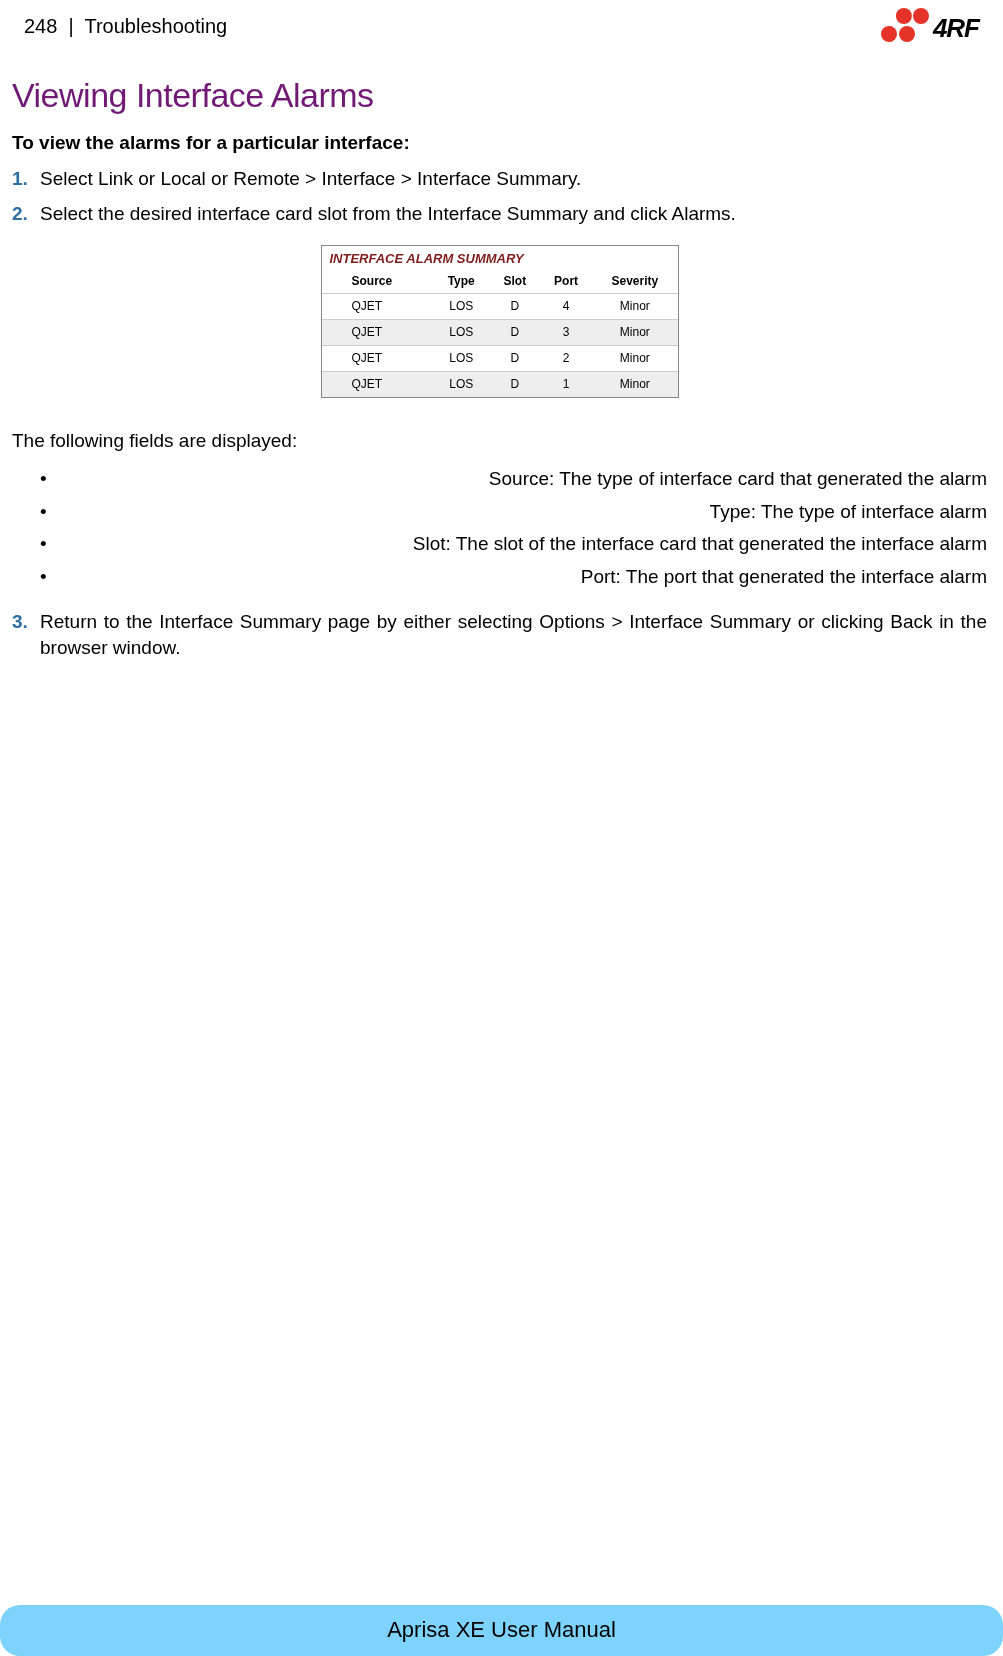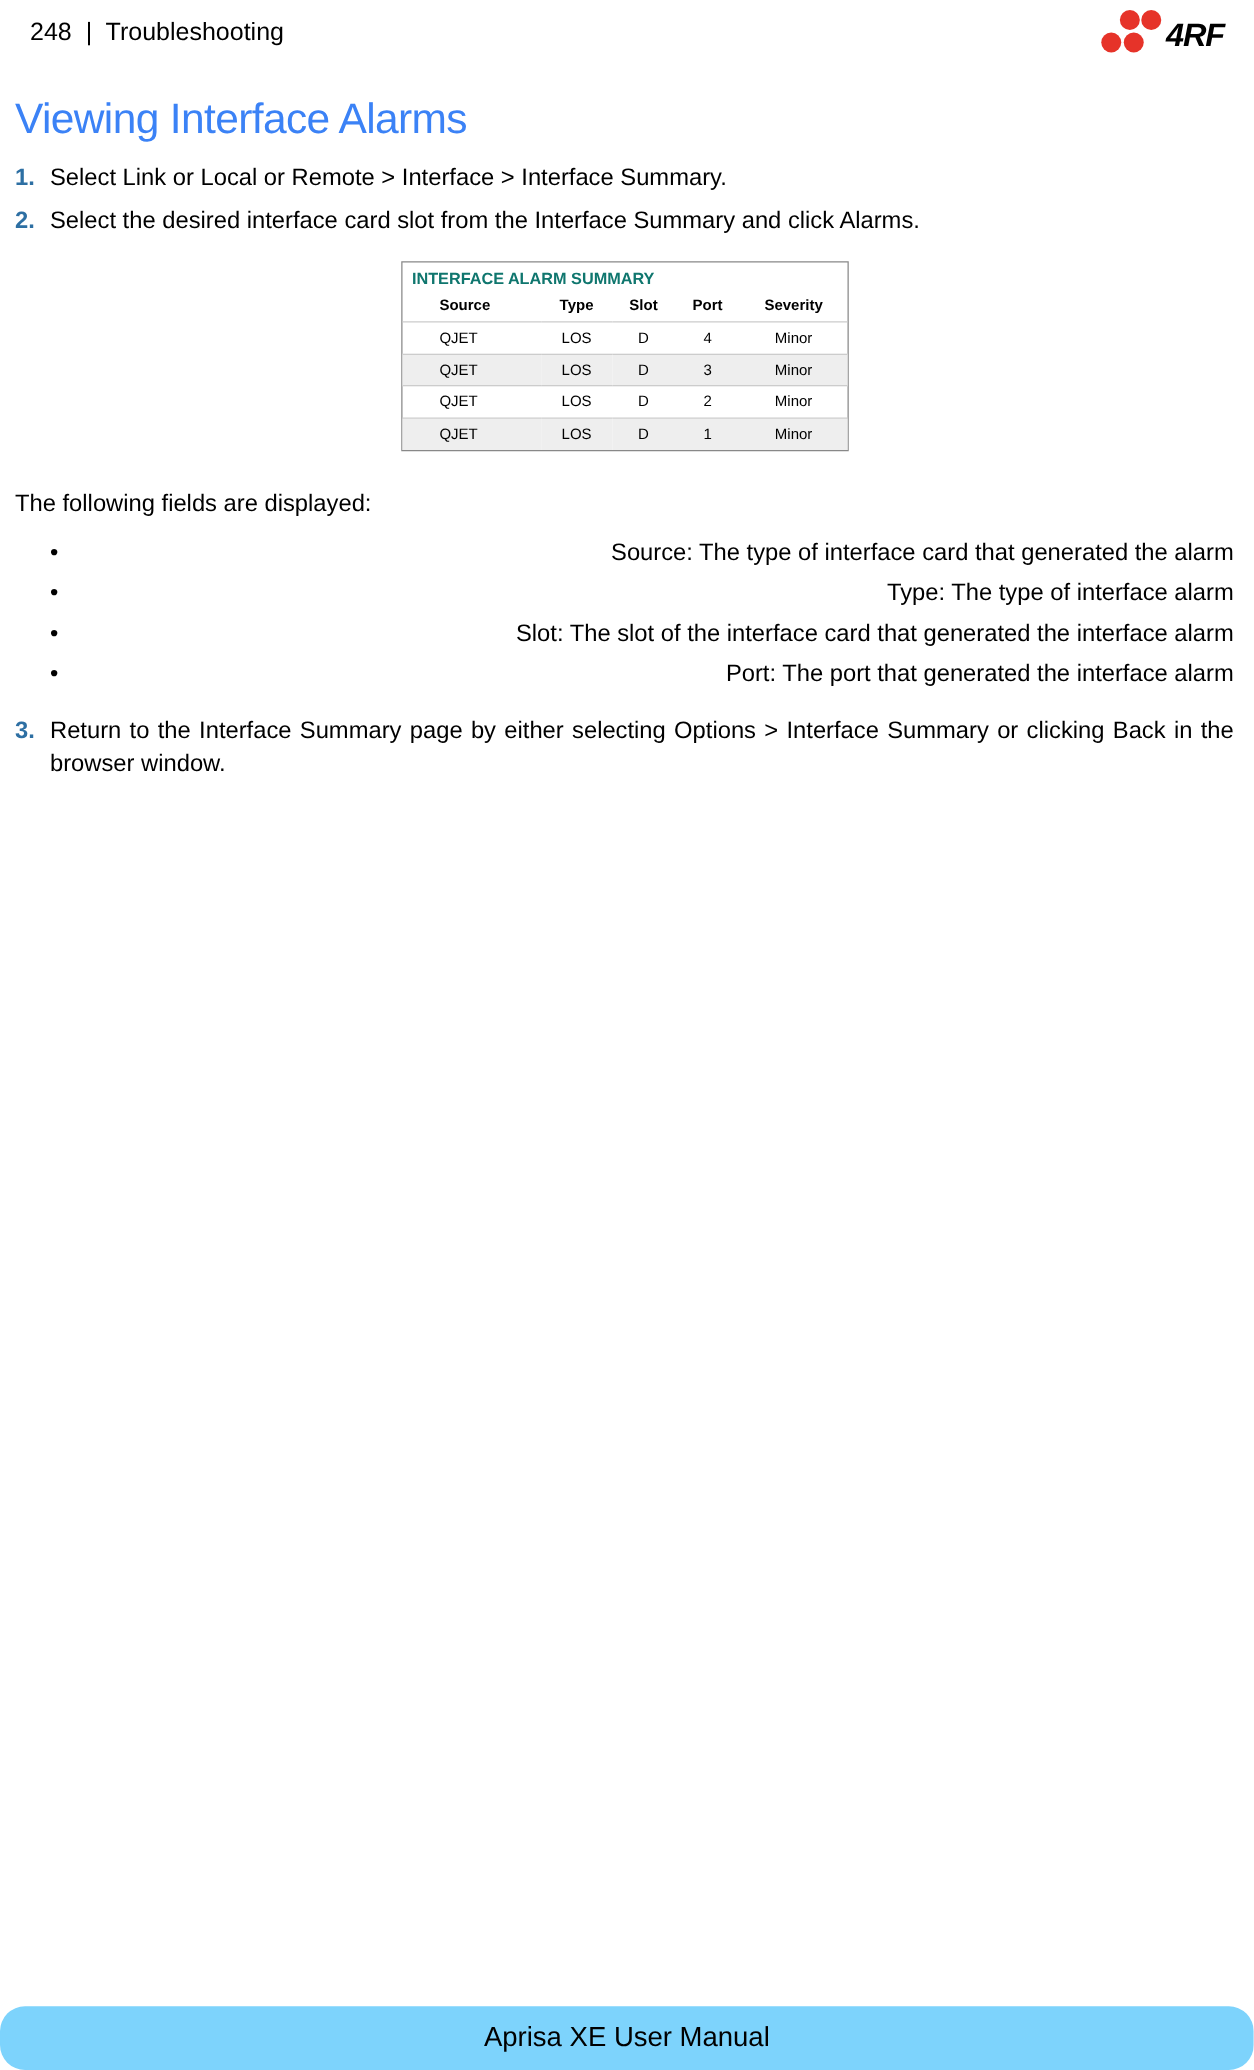--- a/index.html
+++ b/index.html
@@ -40,21 +40,21 @@
   }
   .dot { position: absolute; width: 16px; height: 16px; border-radius: 50%; background: #e63329; }
   .d1 { top: 0; left: 20px; transform: translateX(-32%);}
   .d2 { top: 0; left: 32px; }
   .d3 { top: 18px; left: 0px; }
   .d4 { top: 18px; left: 18px; }
   .content {
     padding: 20px 16px 0 12px;
   }
   h1 {
-    color: #3b82f6;
+    color: #701a75;
     font-weight: 400;
     font-size: 34px;
     margin: 4px 0 10px 0;
     letter-spacing: -0.5px;
   }
   .bold-line {
     font-weight: 700;
     font-size: 19px;
     margin-bottom: 10px;
   }
@@ -80,23 +80,24 @@
   }
   .table-wrap {
     width: 358px;
     margin: 18px auto 30px auto;
     border: 1px solid #888;
     background: #fff;
     font-family: Verdana, Arial, sans-serif;
     font-size: 13px;
   }
   .table-title {
-    color: #0f766e;
+    color: #7f1d1d;
     font-weight: 700;
     padding: 4px 8px 2px 8px;
+    font-style: italic;
     font-size: 13px;
   }
   .alarm-table {
     width: 100%;
     border-collapse: collapse;
   }
   .alarm-table th {
     font-weight: 700;
     padding: 2px 6px 4px 6px;
     text-align: center;
@@ -161,20 +162,21 @@
         <div class="dot d4"></div>
     </div>
     <span>4RF</span>
   </div>
 </div>
 
 <div class="content">
 
   <h1>Viewing Interface Alarms</h1>
 
+  <p class="bold-line">To view the alarms for a particular interface:</p>
 
   <ol class="steps">
     <li>
       <span class="num">1.</span>
       <span class="txt">Select Link or Local or Remote &gt; Interface &gt; Interface Summary.</span>
     </li>
     <li>
       <span class="num">2.</span>
       <span class="txt">Select the desired interface card slot from the Interface Summary and click Alarms.</span>
     </li>

